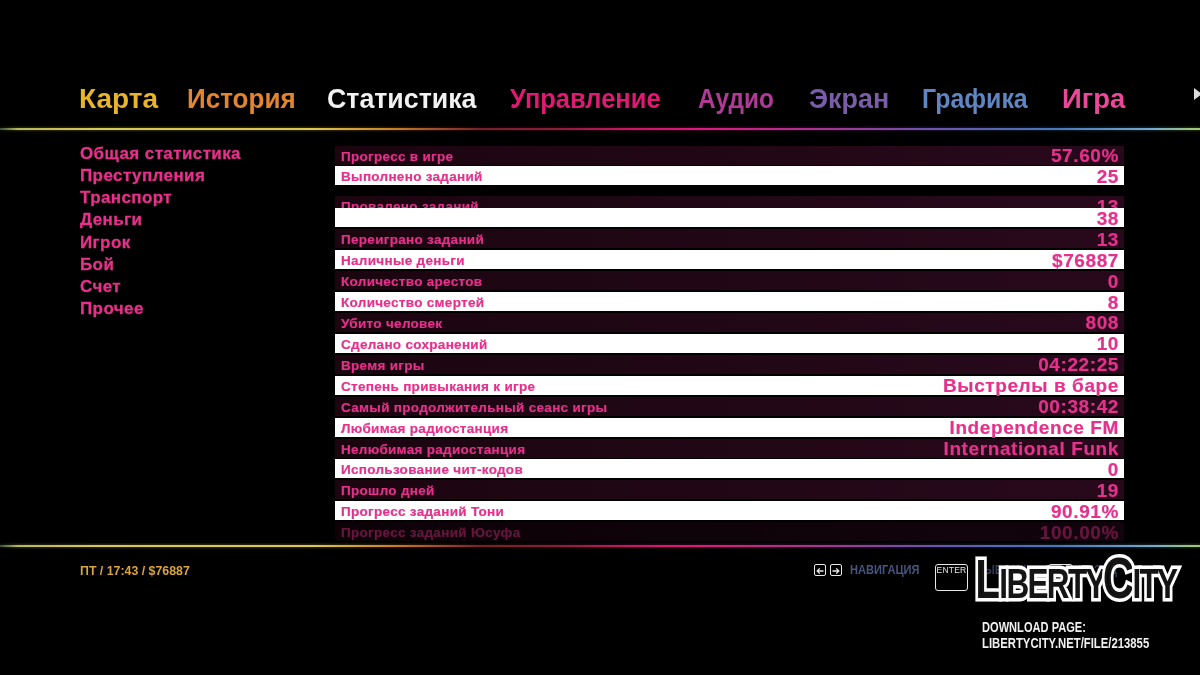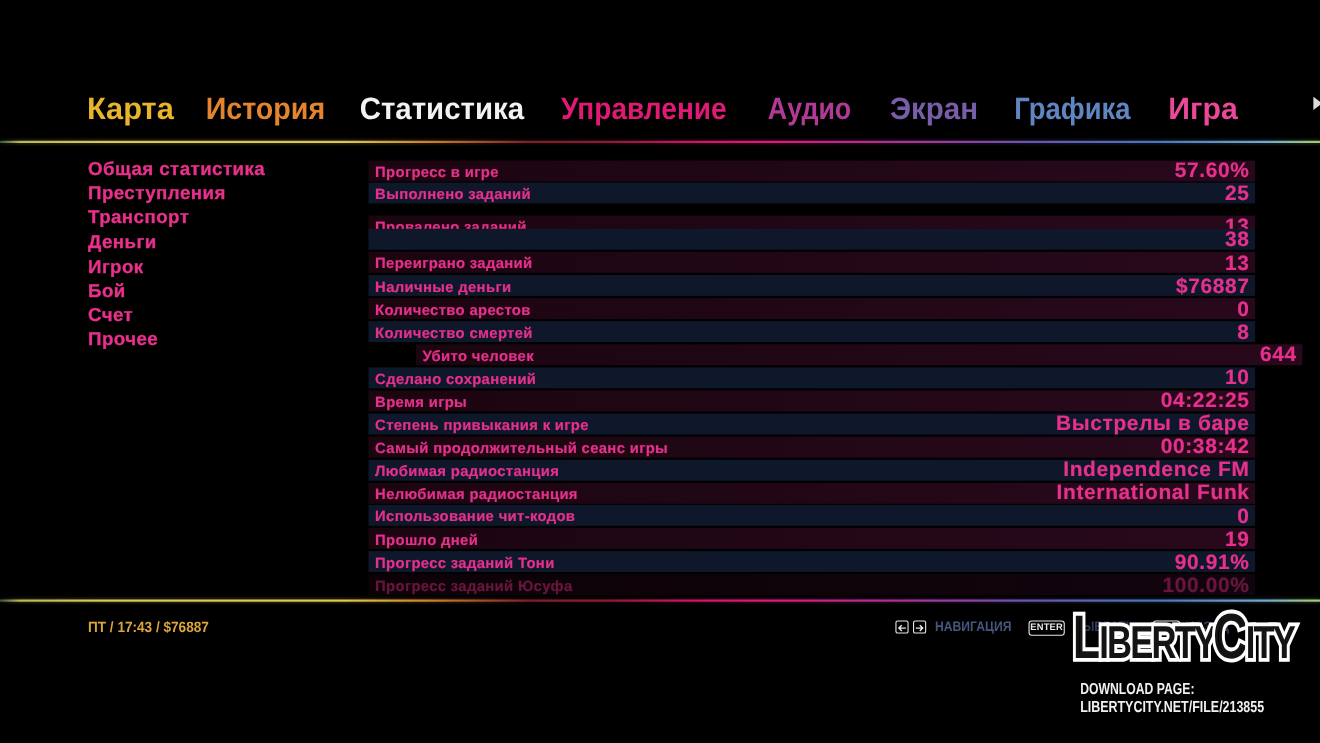--- a/index.html
+++ b/index.html
@@ -13,25 +13,25 @@
        #ddc853 26%,#c87c28 33%,#7a2028 40%,#8a1c38 46%,#d01668 53%,
        #e0187c 58%,#a03898 70%,#6a55b0 78%,#4878bc 88%,#74aacc 96%,
        #a0c878 99.5%);}
   .rainbow::after{content:"";position:absolute;left:0;top:-1px;width:100%;
        height:4px;background:inherit;filter:blur(1.3px);opacity:0.24;}
   .sideitem{position:absolute;left:80px;font-size:17px;font-weight:bold;
         -webkit-text-stroke:0.3px;
         color:#e8308c;white-space:nowrap;line-height:20px;letter-spacing:0.4px;text-align:center;}
   .row{position:absolute;left:335px;width:789px;height:19px;line-height:19px;
        -webkit-text-stroke:0.2px;
-       font-size:13.5px;font-weight:bold;color:#e5308c;white-space:nowrap;padding-left:17px;}
+       font-size:13.5px;font-weight:bold;color:#e5308c;white-space:nowrap;}
   .row .lbl{position:absolute;left:6px;top:1px;letter-spacing:0.3px;}
   .row .val{position:absolute;right:5px;top:0.5px;font-size:19px;letter-spacing:0.6px;text-align:right;}
   .odd{background:linear-gradient(90deg,#1b050f,#28091c);}
-  .even{background:#0f172a;}
+  .even{background:#ffffff;}
   .blue{color:#475680;font-weight:bold;font-size:12.5px;white-space:nowrap;
         transform-origin:left top;line-height:14px;}
   .keybox{position:absolute;box-sizing:border-box;border:1px solid #e8e8e8;
         border-radius:2px;color:#e8e8e8;text-align:center;}
   .keybox svg{position:absolute;left:1px;top:1px;}
 </style>
 </head>
 <body>
 
 <div class="menu" id="m1" style="left:79px;color:#e8b42c;">Карта</div>
@@ -86,23 +86,23 @@
       <span class="val">$76887</span>
     </div>
 <div class="row odd" style="top:271.1px;">
       <span class="lbl">Количество арестов</span>
       <span class="val">0</span>
     </div>
 <div class="row even" style="top:292.0px;">
       <span class="lbl">Количество смертей</span>
       <span class="val">8</span>
     </div>
-<div class="row odd" style="top:312.9px;margin-left:43px;">
+<div class="row odd" style="top:312.9px;">
       <span class="lbl">Убито человек</span>
-      <span class="val">644</span>
+      <span class="val">808</span>
     </div>
 <div class="row even" style="top:333.9px;">
       <span class="lbl">Сделано сохранений</span>
       <span class="val">10</span>
     </div>
 <div class="row odd" style="top:354.8px;">
       <span class="lbl">Время игры</span>
       <span class="val">04:22:25</span>
     </div>
 <div class="row even" style="top:375.7px;">
@@ -146,22 +146,22 @@
   <svg width="8" height="8" style="margin-top:1px;">
       <path d="M7.5 4 H1.2 M3.8 1.4 L1.2 4 L3.8 6.6" stroke="#e8e8e8" stroke-width="1.3" fill="none"></path>
     </svg>
   </div>
 <div class="keybox" style="left:830px;top:564px;width:12px;height:12px;">
   <svg width="8" height="8" style="margin-top:1px;">
       <path d="M0.5 4 H6.8 M4.2 1.4 L6.8 4 L4.2 6.6" stroke="#e8e8e8" stroke-width="1.3" fill="none"></path>
     </svg>
   </div>
 <div class="abs blue" id="nav" style="left:850px;top:563px;transform:scaleX(0.885);">НАВИГАЦИЯ</div>
-<div class="keybox" style="left:935px;top:564px;width:33px;height:14px;
-     border-radius:3px;font-size:8.5px;line-height:11px;font-weight:bold;
+<div class="keybox" style="left:935px;top:564px;width:33px;height:27px;
+     border-radius:3px;font-size:8.5px;line-height:11px;font-weight:normal;
      letter-spacing:.2px;">ENTER</div>
 <div class="abs blue" id="sel" style="left:976px;top:563px;transform:scaleX(0.885);opacity:0.7;">ВЫБРАТЬ</div>
 <div class="keybox" style="left:1048px;top:564px;width:25px;height:13px;
      border-radius:3px;font-size:8.5px;line-height:11px;font-weight:bold;">ESC</div>
 <div class="abs blue" id="back" style="left:1078px;top:563px;transform:scaleX(0.885);opacity:0.7;">НАЗАД</div>
 
 <svg class="abs" style="left:972px;top:548px;" width="216" height="60" viewBox="0 0 216 60">
   <g transform="translate(3.3,0) scale(0.75,1)">
     <text x="0" y="50" font-family="Liberation Sans" font-weight="bold" font-size="56" letter-spacing="-2.2" stroke="#ffffff" stroke-width="7" fill="rgba(0,0,0,0.92)" paint-order="stroke" stroke-linejoin="miter">L<tspan font-size="42">IBERTY</tspan><tspan font-size="58" dx="-3">C</tspan><tspan font-size="42">ITY</tspan></text>
   </g>

